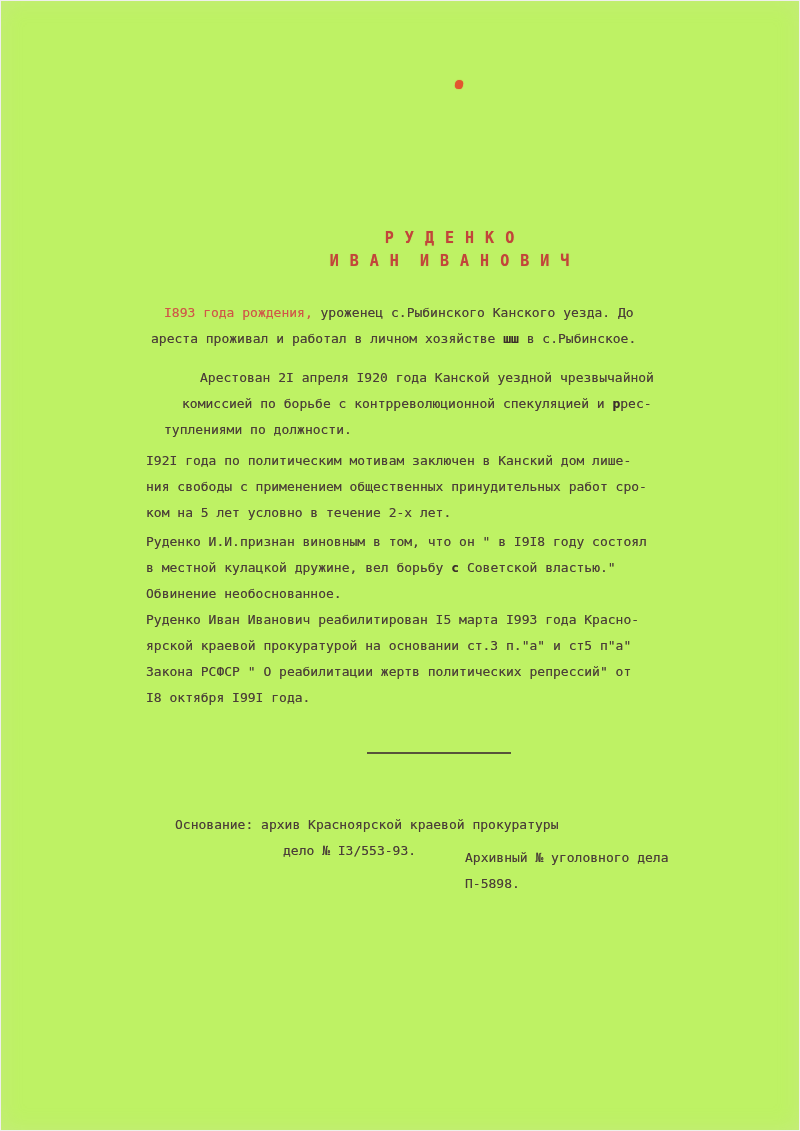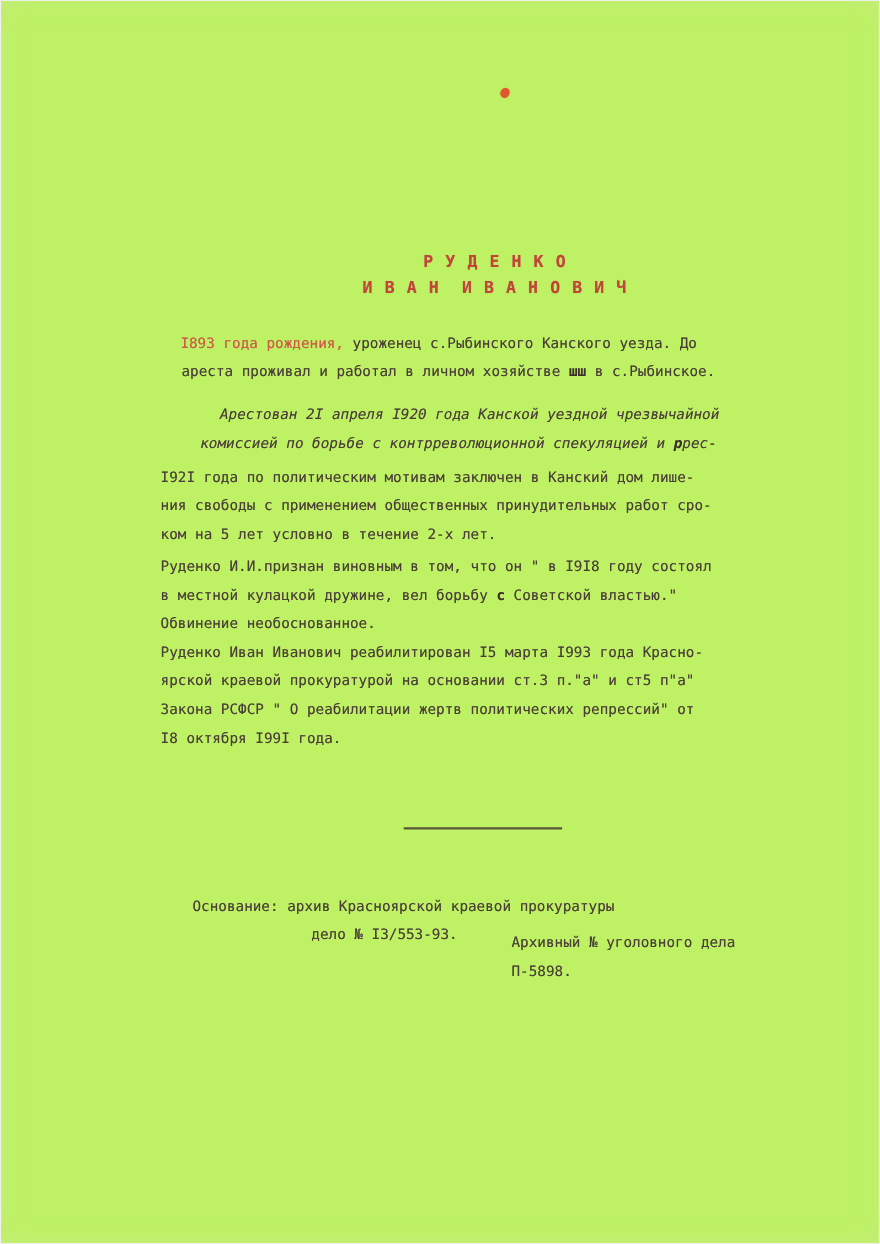--- a/index.html
+++ b/index.html
@@ -22,25 +22,25 @@
   .title{
     position:absolute;left:150px;top:227px;width:600px;
     text-align:center;color:#c2453a;font-weight:bold;
     text-shadow:0 0 .7px rgba(194,69,58,.6);
     letter-spacing:1px;
   }
   .title .line{font-size:15px;line-height:23px;}
   .body{position:absolute;left:146px;top:300px;width:625px;}
   .para{margin:0;padding:0;}
   .p1{margin-bottom:13px;}
-  .p2{margin-bottom:5px;font-style:italic;}
+  .p2{margin-bottom:5px;}
   .p3{margin-bottom:3px;}
   .p4{margin-bottom:0px;}
   .ml18{margin-left:18px;}
-  .ml19{margin-left:19px;}
+  .ml19{margin-left:5px;}
   .ml36{margin-left:36px;}
   .ml54{margin-left:54px;}
   .red-start{color:#d05848;text-shadow:0 0 .6px rgba(208,88,72,.55);}
   .ot{font-weight:bold;color:#3c2f2a;}
   .divider{
     position:absolute;left:367px;top:752px;width:144px;height:0;
     border-top:2px solid rgba(70,56,50,.85);
   }
   .basis{position:absolute;left:175px;top:812px;}
   .basis .l2{margin-left:108px;}
@@ -62,20 +62,21 @@
   <div class="body ink">
 
     <div class="para p1">
       <div class="line ml18"><span class="red-start">I893 года рождения,</span><span> уроженец с.Рыбинского Канского уезда. До</span></div>
       <div class="line ml19"><span>ареста проживал и работал в личном хозяйстве </span><span class="ot">шш</span><span> в с.Рыбинское.</span></div>
     </div>
 
     <div class="para p2">
       <div class="line ml54">Арестован 2I апреля I920 года Канской уездной чрезвычайной</div>
       <div class="line ml36"><span>комиссией по борьбе с контрреволюционной спекуляцией и </span><span class="ot">р</span><span>рес-</span></div>
+      <div class="line ml18">туплениями по должности.</div>
     </div>
 
     <div class="para p3">
       <div class="line">I92I года по политическим мотивам заключен в Канский дом лише-</div>
       <div class="line">ния свободы с применением общественных принудительных работ сро-</div>
       <div class="line">ком на 5 лет условно в течение 2-х лет.</div>
     </div>
 
     <div class="para p4">
       <div class="line">Руденко И.И.признан виновным в том, что он " в I9I8 году состоял</div>

